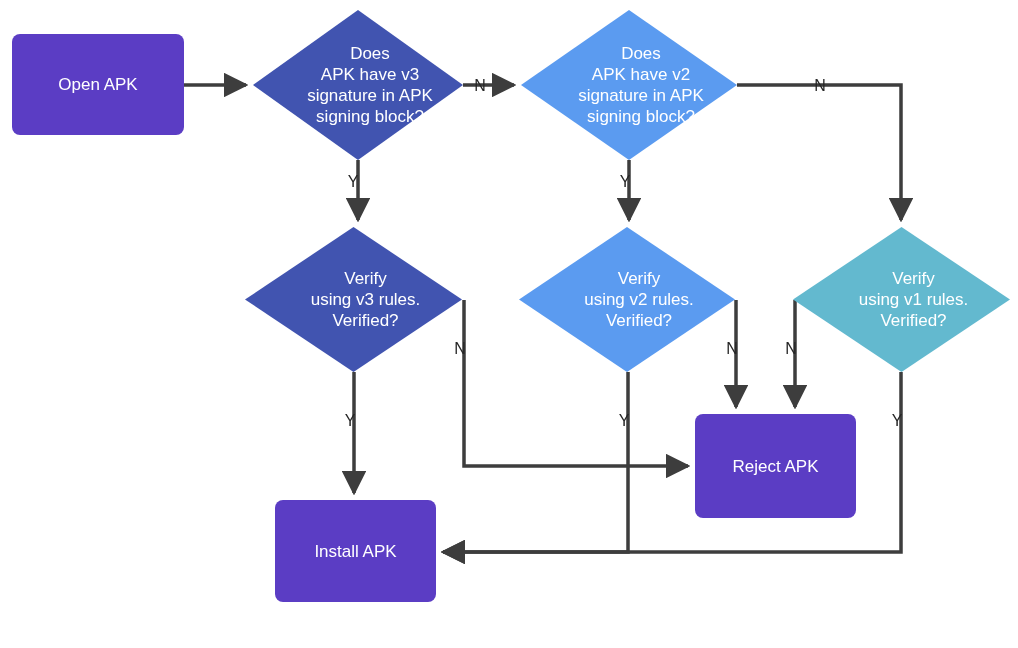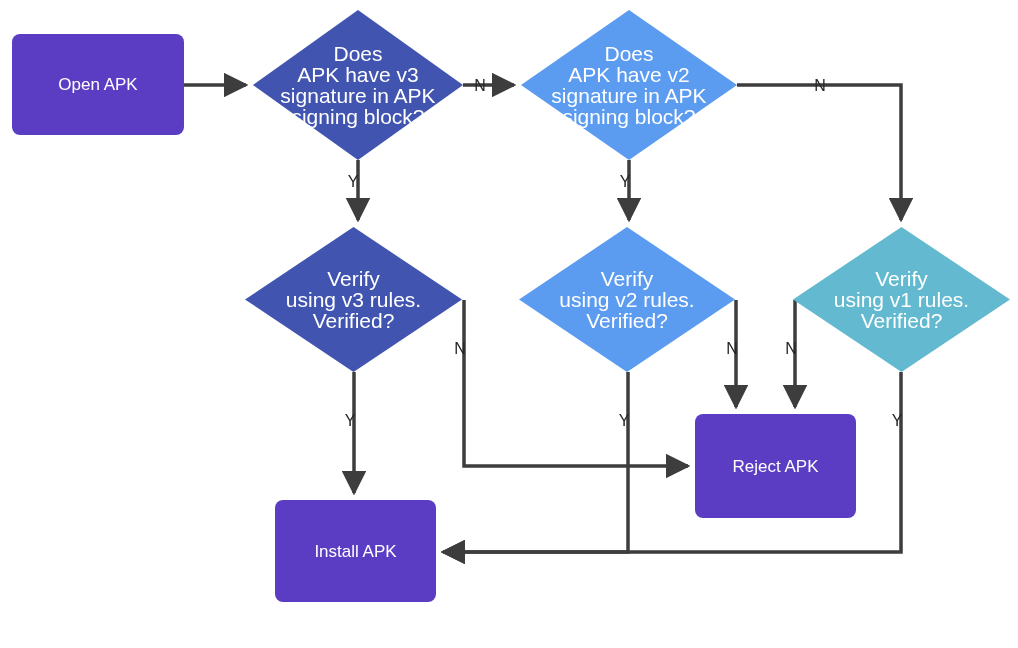--- a/index.html
+++ b/index.html
@@ -53,30 +53,30 @@
   .diamond-shape {
     position: absolute;
     left: 0;
     top: 0;
     width: 100%;
     height: 100%;
     clip-path: polygon(50% 0%, 100% 50%, 50% 100%, 0% 50%);
   }
   .diamond-text {
     position: absolute;
-    left: 0;
+    left: 12px;
     top: 0;
     width: 100%;
     height: 100%;
     display: flex;
     align-items: center;
     justify-content: center;
     text-align: center;
     color: #ffffff;
-    font-size: 21px;
+    font-size: 17px;
     line-height: 21px;
     white-space: pre-line;
     z-index: 1;
   }
   .edge-label {
     position: absolute;
     color: #262626;
     font-size: 16px;
     line-height: 16px;
     font-family: "Liberation Sans", sans-serif;

